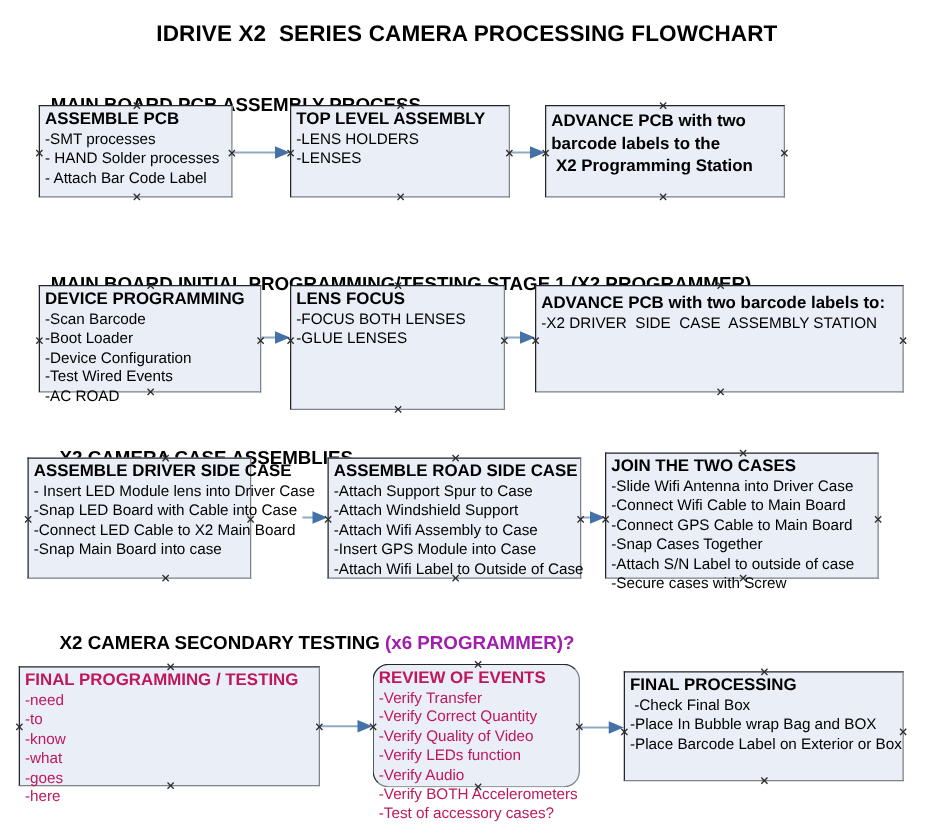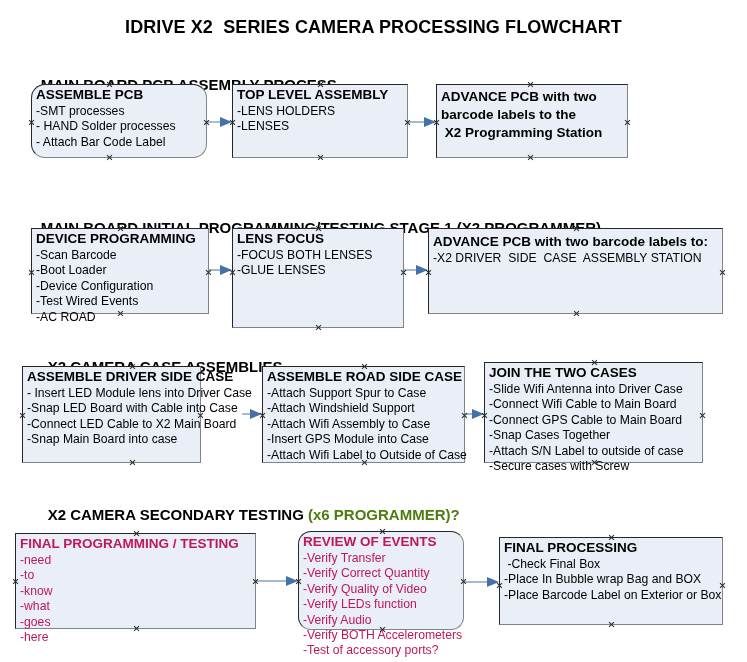--- a/index.html
+++ b/index.html
@@ -32,21 +32,21 @@
     letter-spacing: 0.1px;
     white-space: pre;
   }
   .section-head {
     position: absolute;
     font-size: 15px;
     font-weight: bold;
     white-space: pre;
   }
   .section-head .accent {
-    color: #4d7c0f;
+    color: #a21caf;
   }
   .node {
     position: absolute;
     background: #e9eef7;
     border: 1.5px solid #23272b;
     border-right-color: #7f8489;
     border-bottom-color: #7f8489;
     box-sizing: border-box;
     overflow: visible;
   }
@@ -144,21 +144,21 @@
     <g>
       <line x1="256" y1="581" x2="288" y2="581" stroke="#8fa9c4" stroke-width="1.6"></line>
       <polygon points="286,576 298,581 286,586" fill="#4472a8"></polygon>
     </g>
     <g>
       <line x1="464" y1="582" x2="489" y2="582" stroke="#8fa9c4" stroke-width="1.6"></line>
       <polygon points="487,577 499,582 487,587" fill="#4472a8"></polygon>
     </g>
   </svg>
 
-  <div class="node" style="left:31px; top:84px; width:176px; height:74px;border-radius:14px;">
+  <div class="node" style="left:31px; top:84px; width:155px; height:74px;">
     <div class="body">
       <div class="nt">ASSEMBLE PCB</div>
       <div class="ni">-SMT processes</div>
       <div class="ni">- HAND Solder processes</div>
       <div class="ni">- Attach Bar Code Label</div>
     </div>
     <span class="hx" style="left:74px; top:-4px;"></span>
     <span class="hx" style="left:74px; bottom:-4px;"></span>
     <span class="hx" style="left:-4px; top:34px;"></span>
     <span class="hx" style="right:-4px; top:34px;"></span>
@@ -289,21 +289,21 @@
 
   <div class="node red" style="left:298px; top:531px; width:166px; height:99px;border-radius:13px;">
     <div class="body">
       <div class="nt">REVIEW OF EVENTS</div>
       <div class="ni">-Verify Transfer</div>
       <div class="ni">-Verify Correct Quantity</div>
       <div class="ni">-Verify Quality of Video</div>
       <div class="ni">-Verify LEDs function</div>
       <div class="ni">-Verify Audio</div>
       <div class="ni">-Verify BOTH Accelerometers</div>
-      <div class="ni">-Test of accessory ports?</div>
+      <div class="ni">-Test of accessory cases?</div>
     </div>
     <span class="hx" style="left:80px; top:-4px;"></span>
     <span class="hx" style="left:80px; bottom:-4px;"></span>
     <span class="hx" style="left:-4px; top:46px;"></span>
     <span class="hx" style="right:-4px; top:46px;"></span>
   </div>
 
   <div class="node" style="left:499px; top:537px; width:224px; height:88px;">
     <div class="body">
       <div class="nt">FINAL PROCESSING</div>

